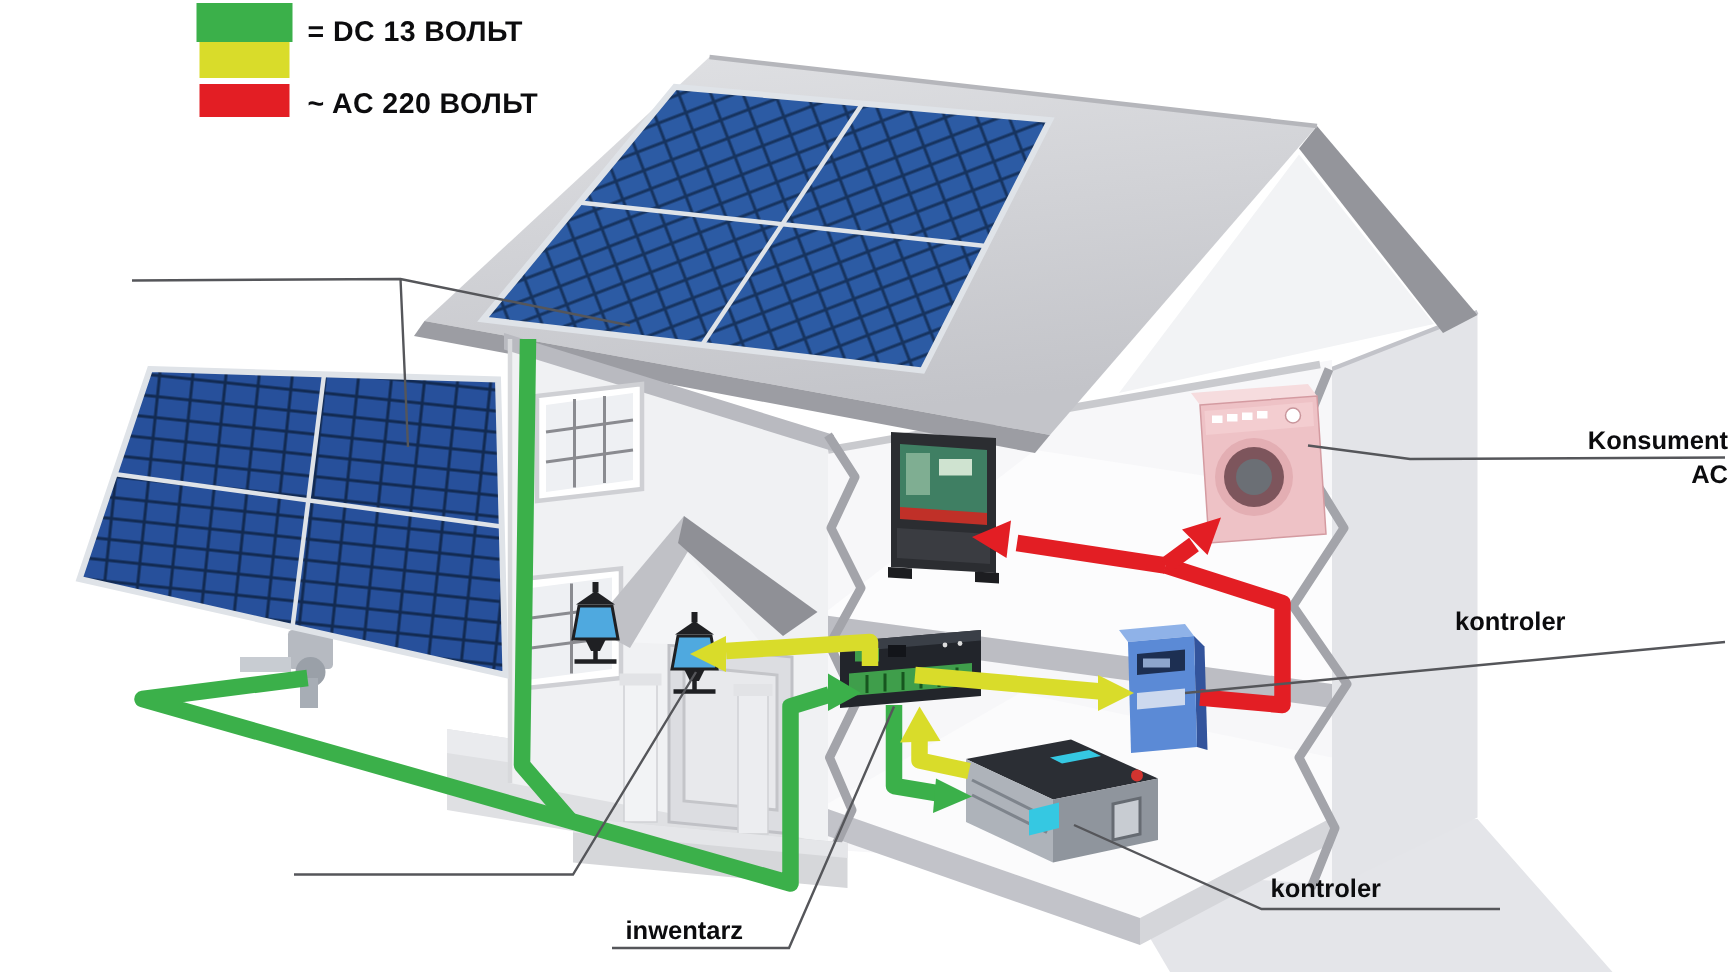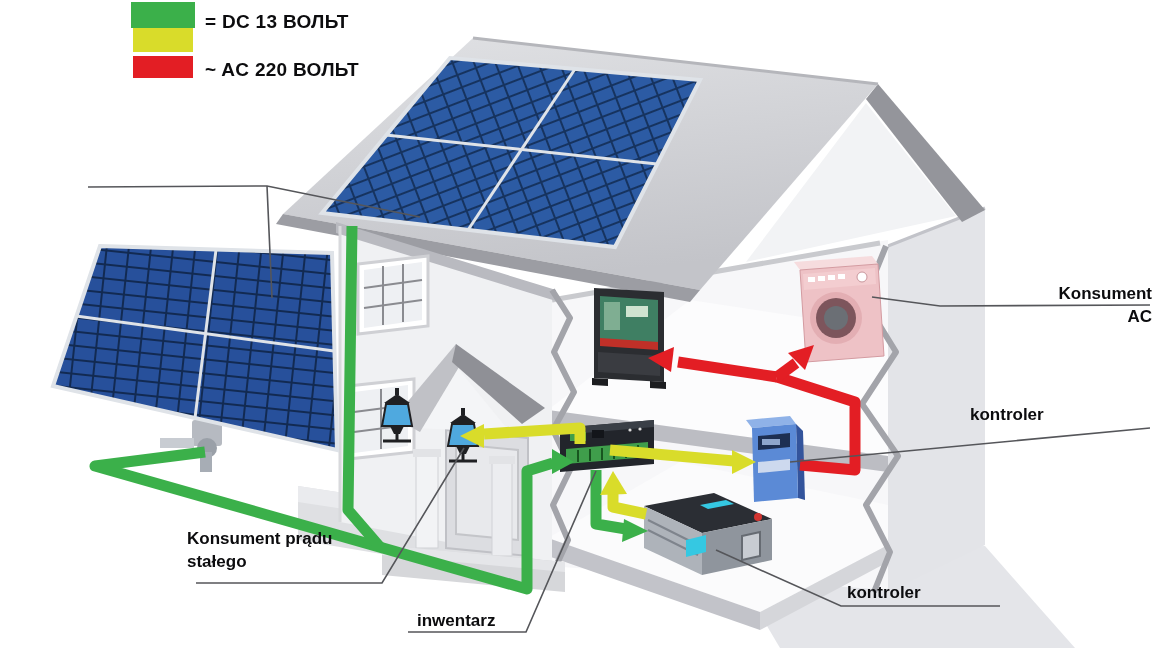--- a/index.html
+++ b/index.html
@@ -234,16 +234,15 @@
     <rect x="133" y="28" width="60" height="24" fill="#d9dc2a"></rect>
     <rect x="133" y="56" width="60" height="22" fill="#e31e24"></rect>
   </g>
 </svg>
 
   <div class="lbl lbl-legend" style="left:205px;top:9px;">= DC 13 ВОЛЬТ</div>
   <div class="lbl lbl-legend" style="left:205px;top:57px;">~ AC 220 ВОЛЬТ</div>
 
   <div class="lbl lbl-obj" style="left:1038px;top:283px;text-align:right;">Konsument AC</div>
   <div class="lbl lbl-obj" style="left:970px;top:404px;">kontroler</div>
-  <div class="lbl lbl-obj" style="left:187px;top:528px;width:150px;">Konsument prądu stałego</div>
   <div class="lbl lbl-obj" style="left:417px;top:610px;">inwentarz</div>
   <div class="lbl lbl-obj" style="left:847px;top:582px;">kontroler</div>
 </div>
 
 </body></html>

